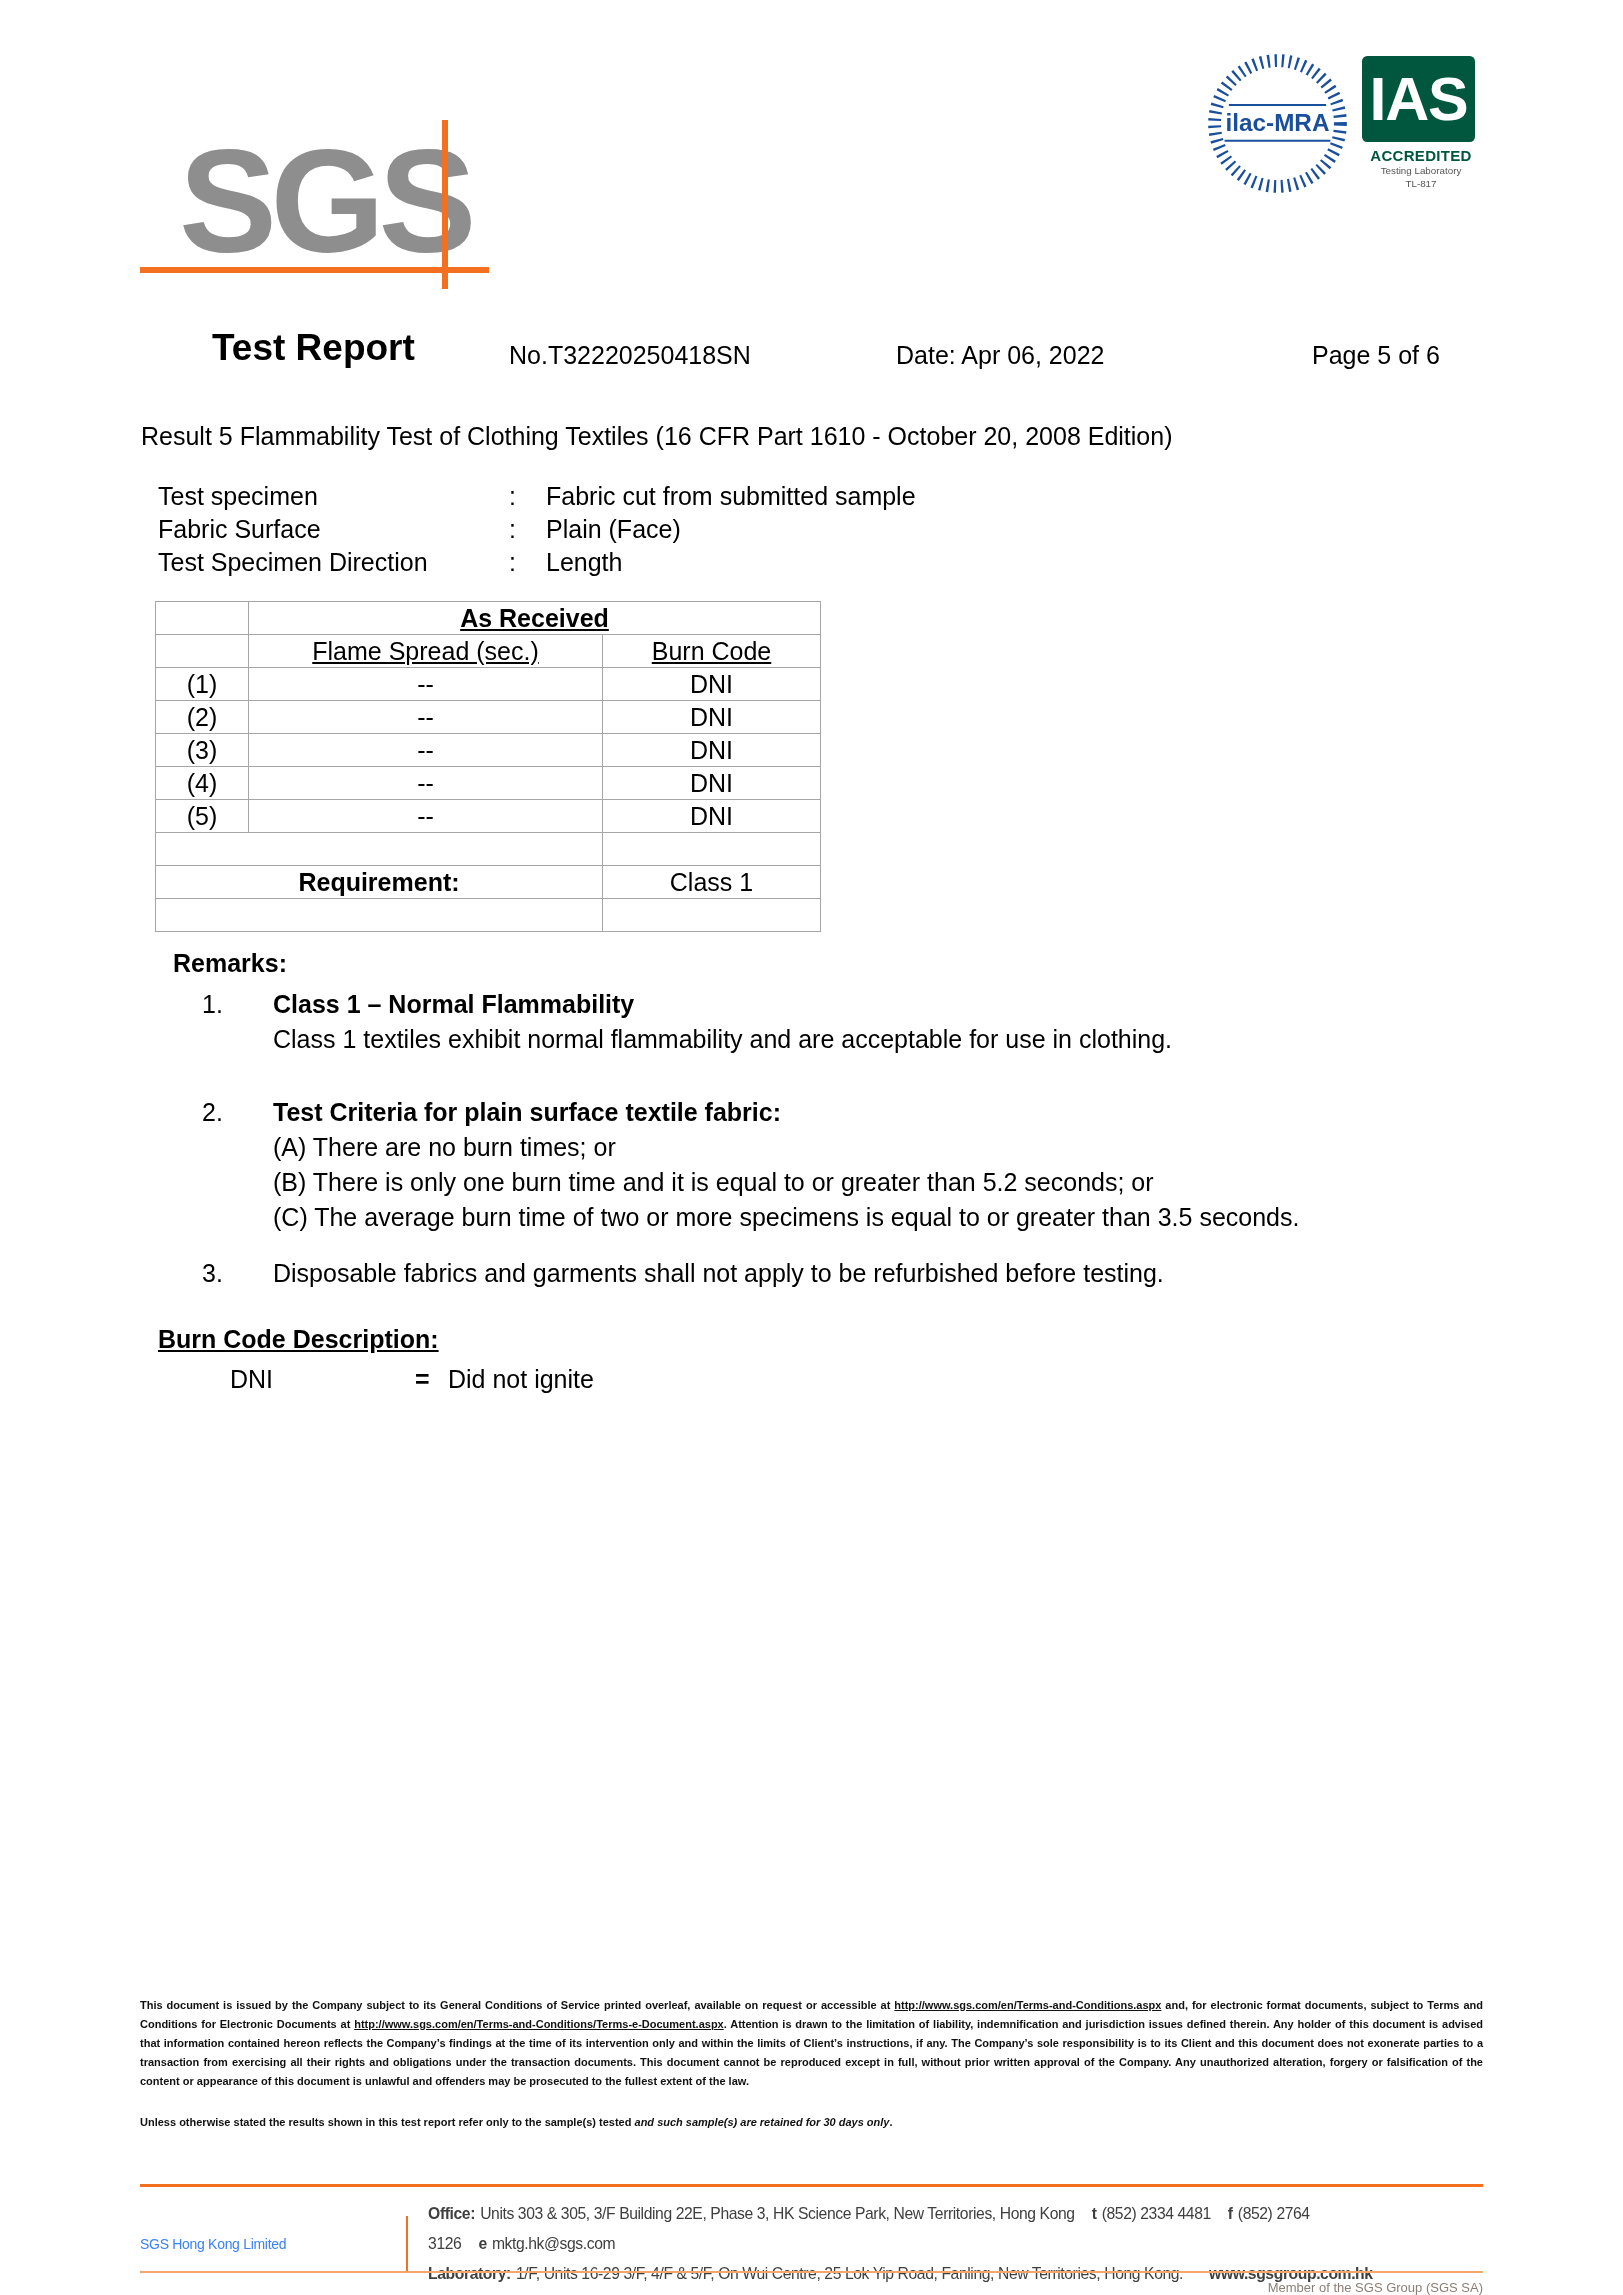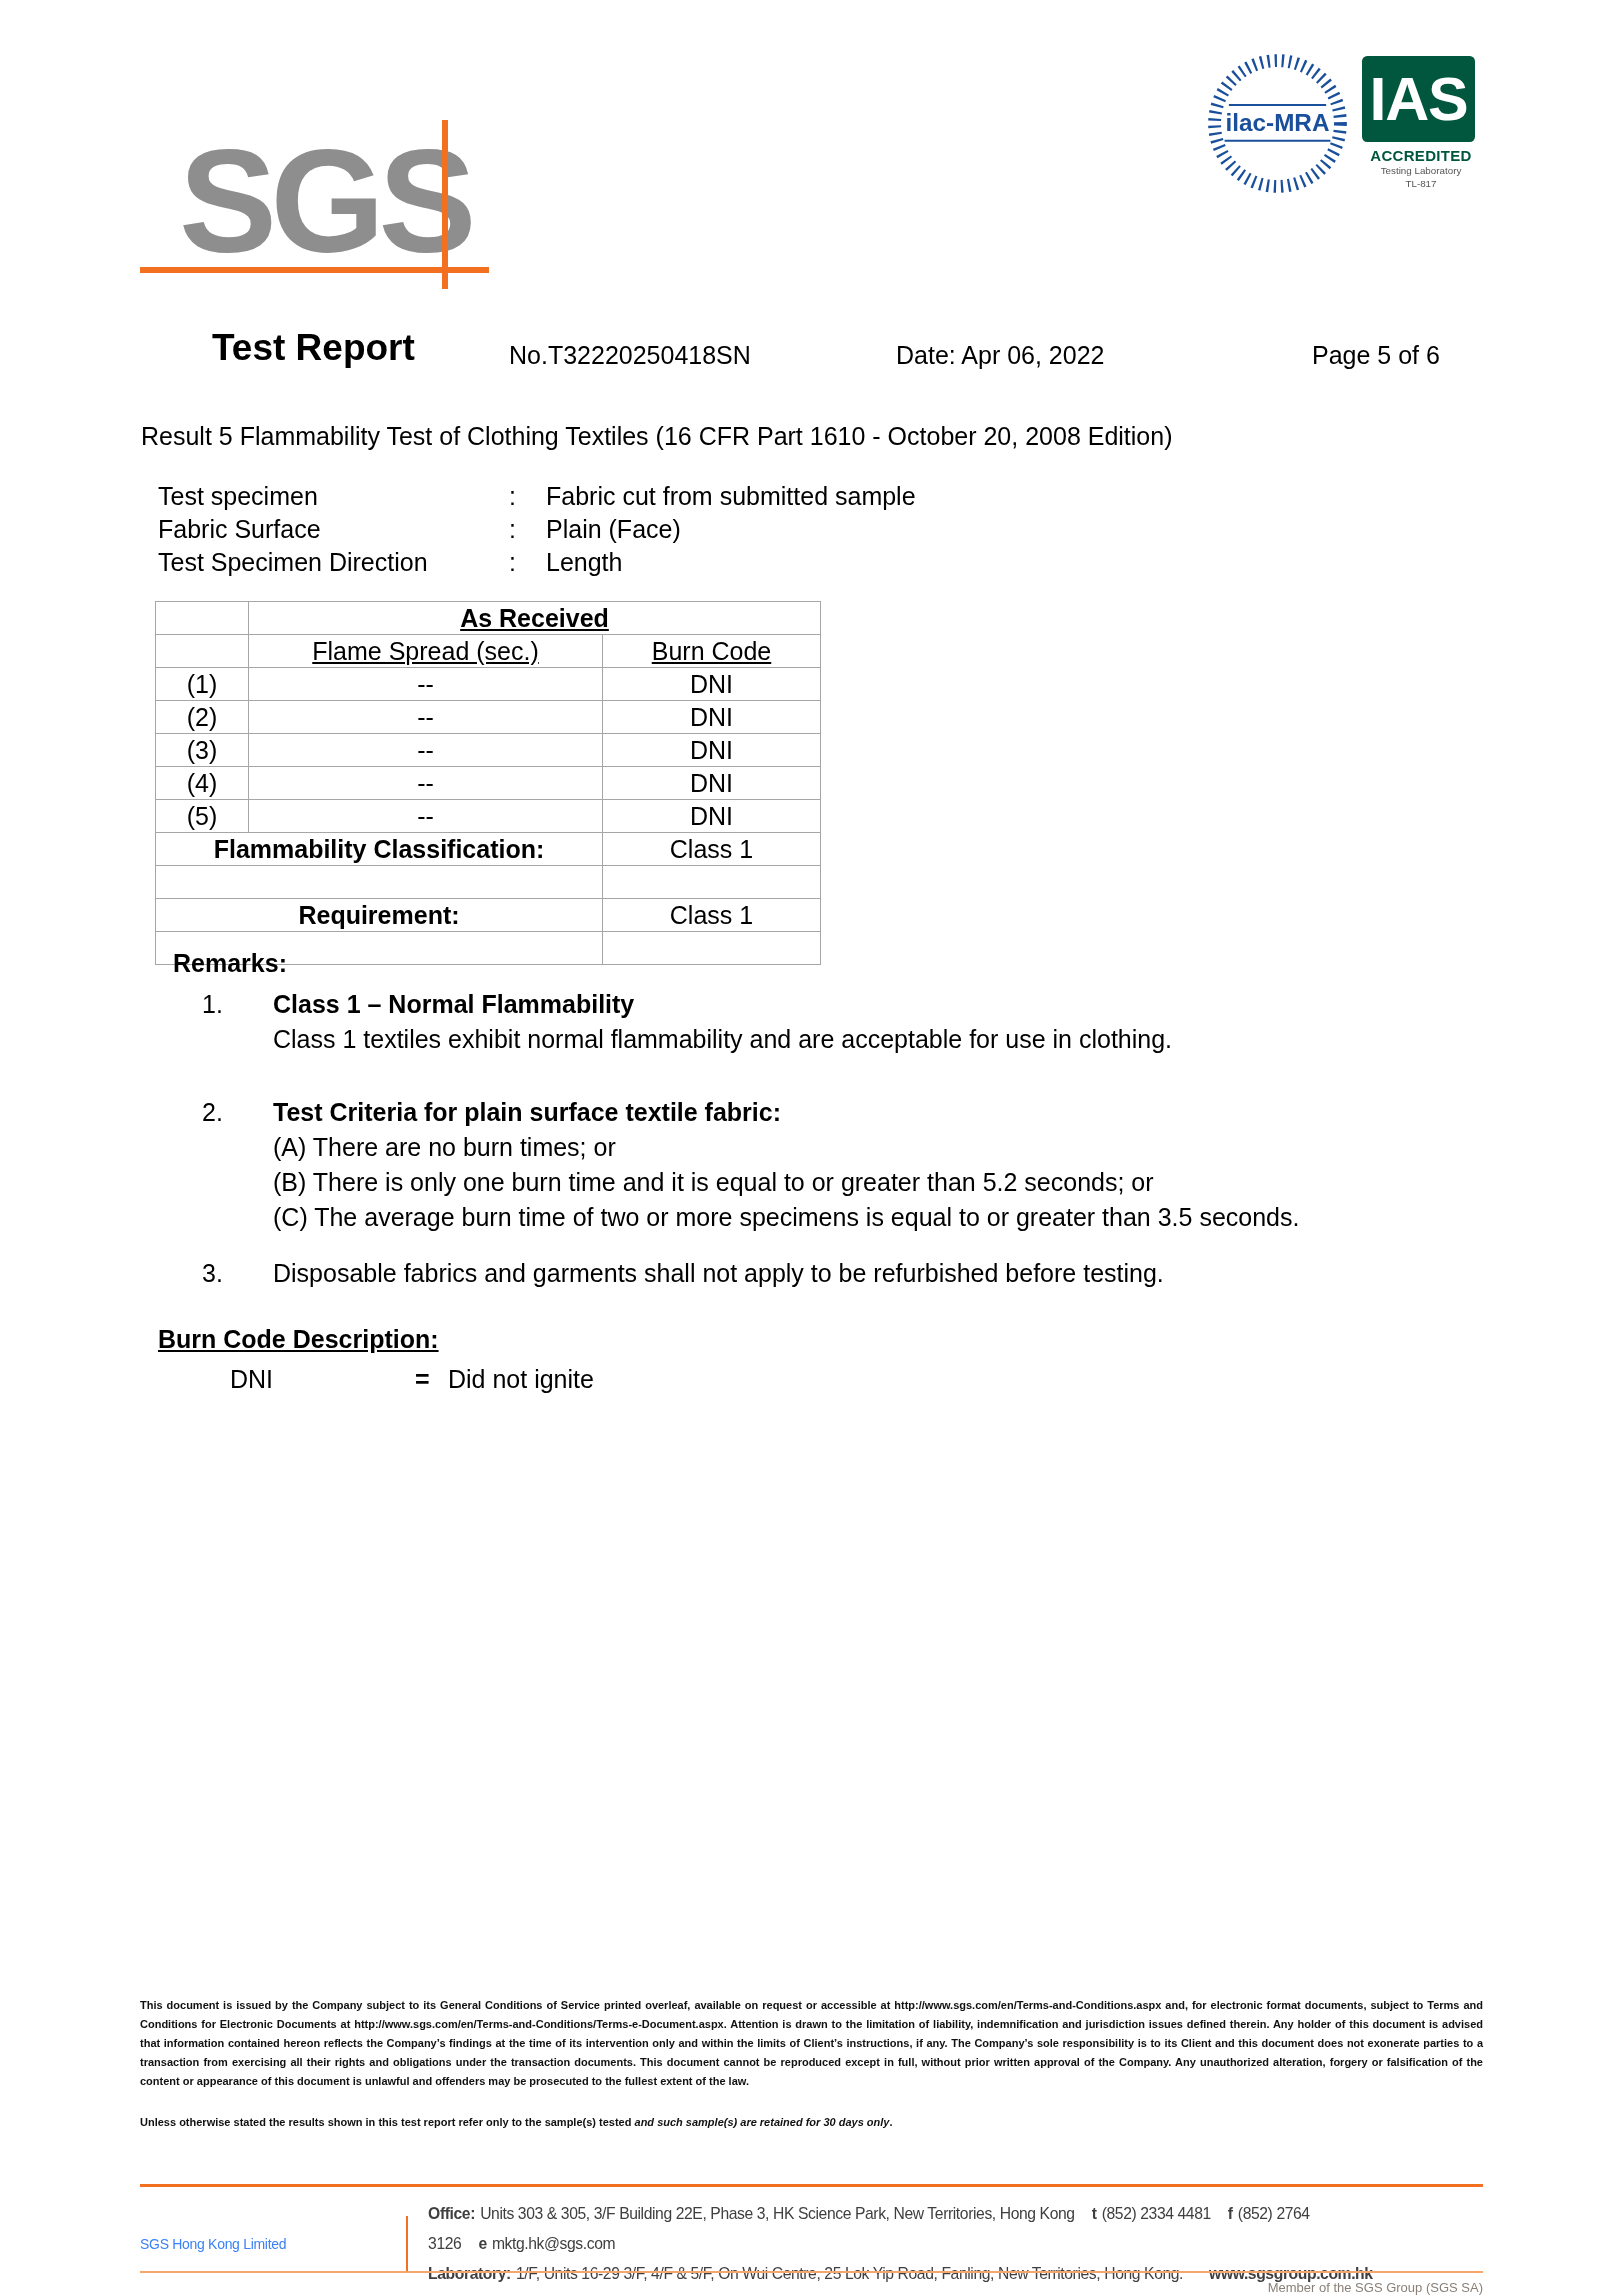--- a/index.html
+++ b/index.html
@@ -75,21 +75,21 @@
   .burncode-title { font-weight:bold; text-decoration:underline; }
   .burncode-row { display:flex; margin-top:10.5px; }
   .bc-code { margin-left:72px; width:185px; }
   .bc-eq { width:33px; font-weight:bold; }
 
   
   .legal {
     position:absolute; left:140px; top:1996px; width:1343px;
     font-size:11px; font-weight:bold; line-height:19px; text-align:justify; color:#111;
   }
-  .legal-link { }
+  .legal-link { text-decoration:underline; }
   .note { position:absolute; left:140px; top:2116px; width:1343px; font-size:11px; font-weight:bold; color:#111; }
 
   
   .rule-top { position:absolute; left:140px; top:2184px; width:1343px; height:3.3px; background:#f37021; }
   .contact { position:absolute; left:140px; top:2199px; width:1343px; display:flex; align-items:center; }
   .contact-company { width:262px; color:#3b82f6; font-size:14px; letter-spacing:-0.3px; }
   .contact-divider { width:2.6px; height:56px; background:#f37021; margin:0 19.6px 0 3.9px; }
   .contact-lines { flex:1; color:#3f3f3f; font-size:15.7px; letter-spacing:-0.4px; line-height:30px; }
   .clabel { font-weight:bold; margin-right:5.2px;text-align:right; }
   .cgroup { margin-left:17px; }
@@ -187,24 +187,20 @@
         <td>(4)</td>
         <td>--</td>
         <td>DNI</td>
       </tr>
       <tr>
         <td>(5)</td>
         <td>--</td>
         <td>DNI</td>
       </tr>
       <tr>
-        <td colspan="2" class="b">Flammability Classification:</td>
-        <td>Class 1</td>
-      </tr>
-      <tr>
         <td colspan="2"></td>
         <td></td>
       </tr>
       <tr>
         <td colspan="2" class="b">Requirement:</td>
         <td>Class 1</td>
       </tr>
       <tr>
         <td colspan="2"></td>
         <td></td>

